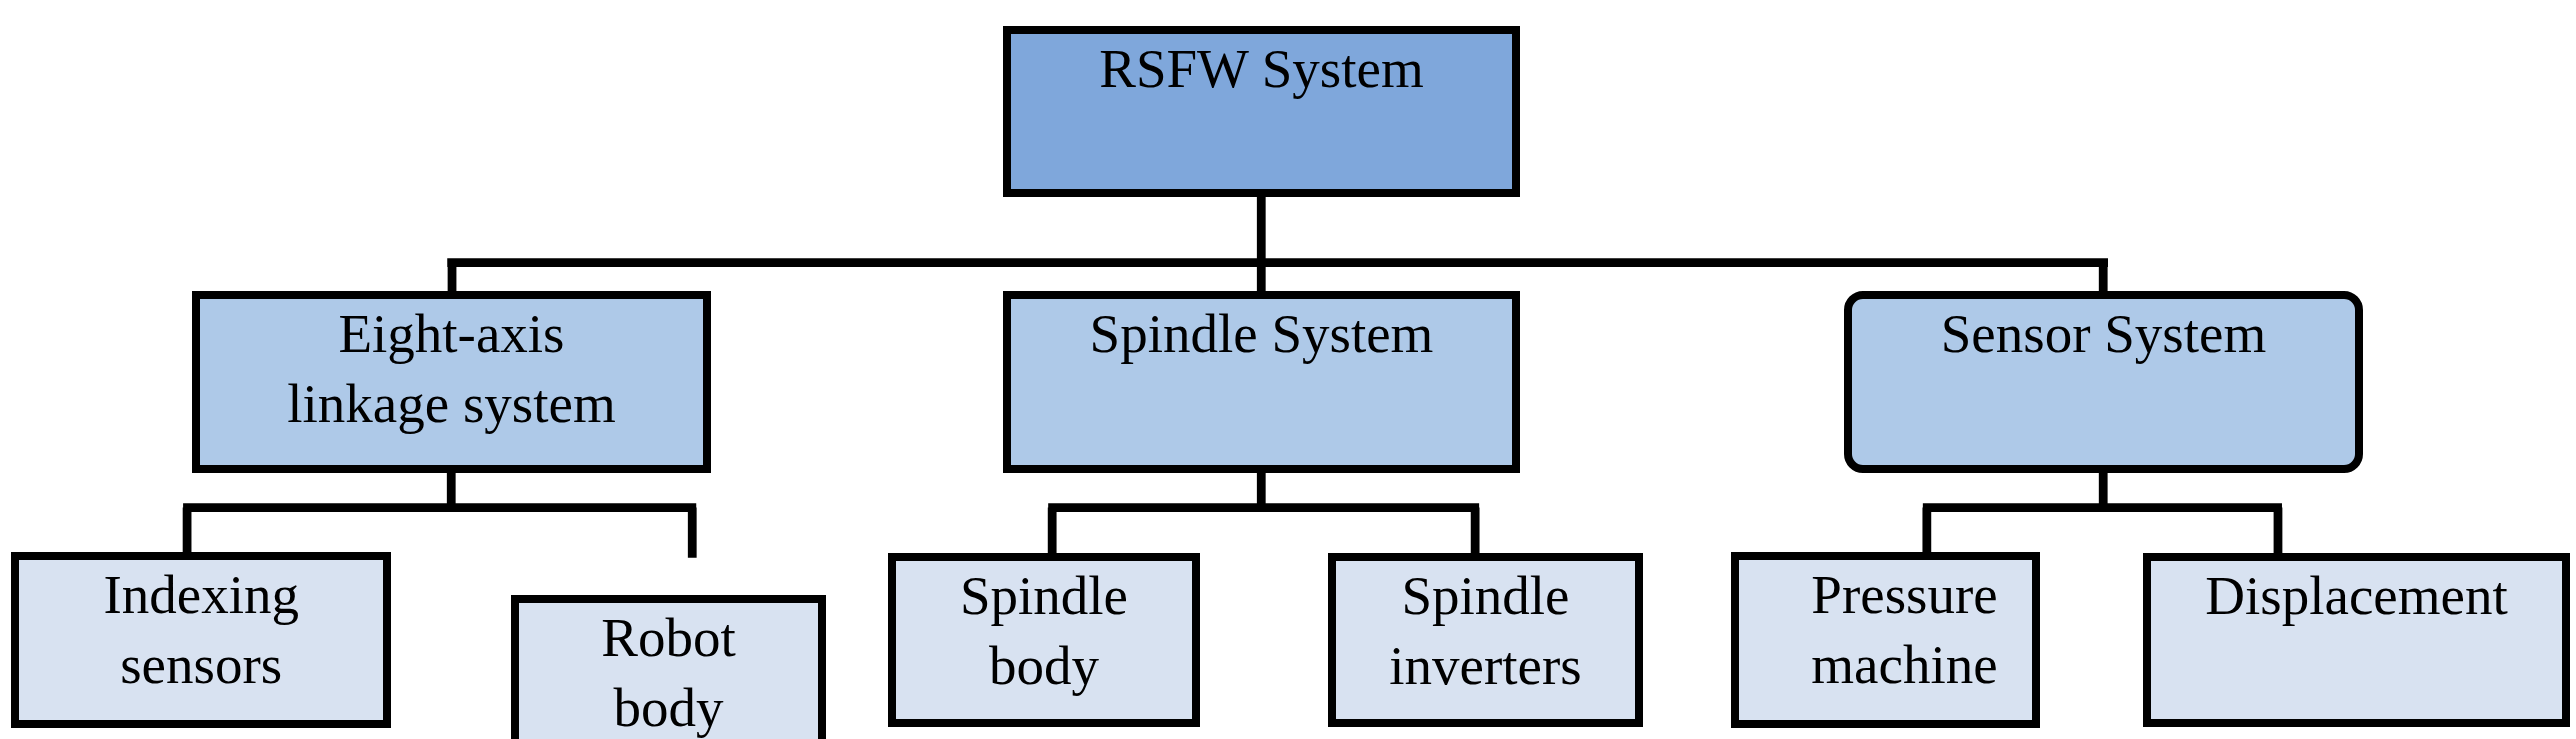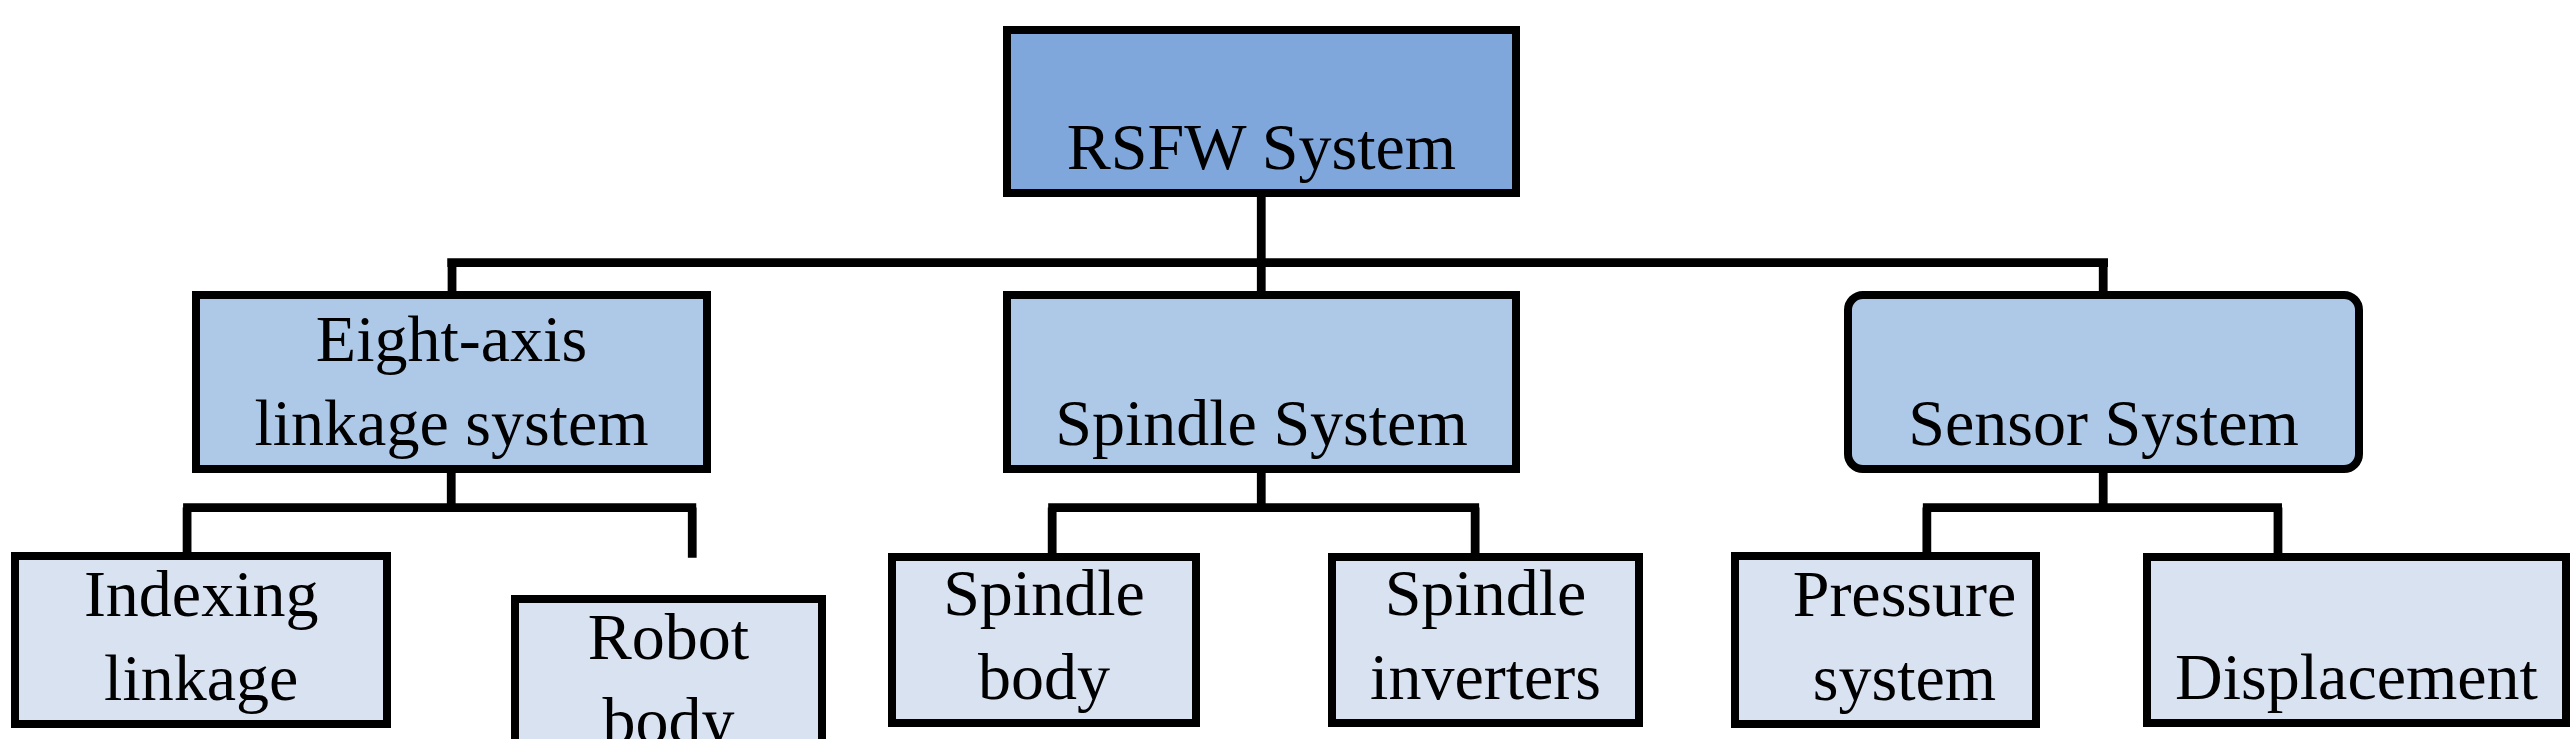--- a/index.html
+++ b/index.html
@@ -27,26 +27,26 @@
     stroke: var(--connector, #000000);
     stroke-width: 11;
     fill: none;
   }
   .node {
     position: absolute;
     box-sizing: border-box;
     border: 8px solid var(--border, #000000);
     display: flex;
     flex-direction: column;
-    justify-content: flex-end;
+    justify-content: flex-start;
     align-items: center;
     text-align: center;
     font-family: "Liberation Serif", "DejaVu Serif", serif;
     color: var(--text, #000000);
-    font-size: 66px;
+    font-size: 55px;
     line-height: 1.27;
   }
   .lvl1 { background: var(--level1-fill, #7FA7DB); }
   .lvl2 { background: var(--level2-fill, #AEC9E8); }
   .lvl3 { background: var(--level3-fill, #D8E2F1); }
   .node span { display: block; white-space: nowrap; }
 
   
   #n-rsfw     { left: 1003px; top: 25.5px;  width: 517px; height: 171px; }
   #n-eight    { left: 192px;  top: 291px; width: 519px; height: 182px; }
@@ -103,41 +103,41 @@
     <span>Eight-axis</span>
     <span>linkage system</span>
   </div>
 
   <div class="node lvl2" id="n-sensor">
     <span>Sensor System</span>
   </div>
 
   <div class="node lvl3" id="n-indexing">
     <span>Indexing</span>
-    <span>linkage</span>
+    <span>sensors</span>
   </div>
 
   <div class="node lvl3" id="n-robot">
     <span>Robot</span>
     <span>body</span>
   </div>
 
   <div class="node lvl3" id="n-sbody">
     <span>Spindle</span>
     <span>body</span>
   </div>
 
   <div class="node lvl3" id="n-sinv">
     <span>Spindle</span>
     <span>inverters</span>
   </div>
 
   <div class="node lvl3" id="n-pressure">
     <span>Pressure</span>
-    <span>system</span>
+    <span>machine</span>
   </div>
 
   <div class="node lvl3" id="n-disp">
     <span>Displacement</span>
   </div>
 
 </div>
 
 
 </body></html>

